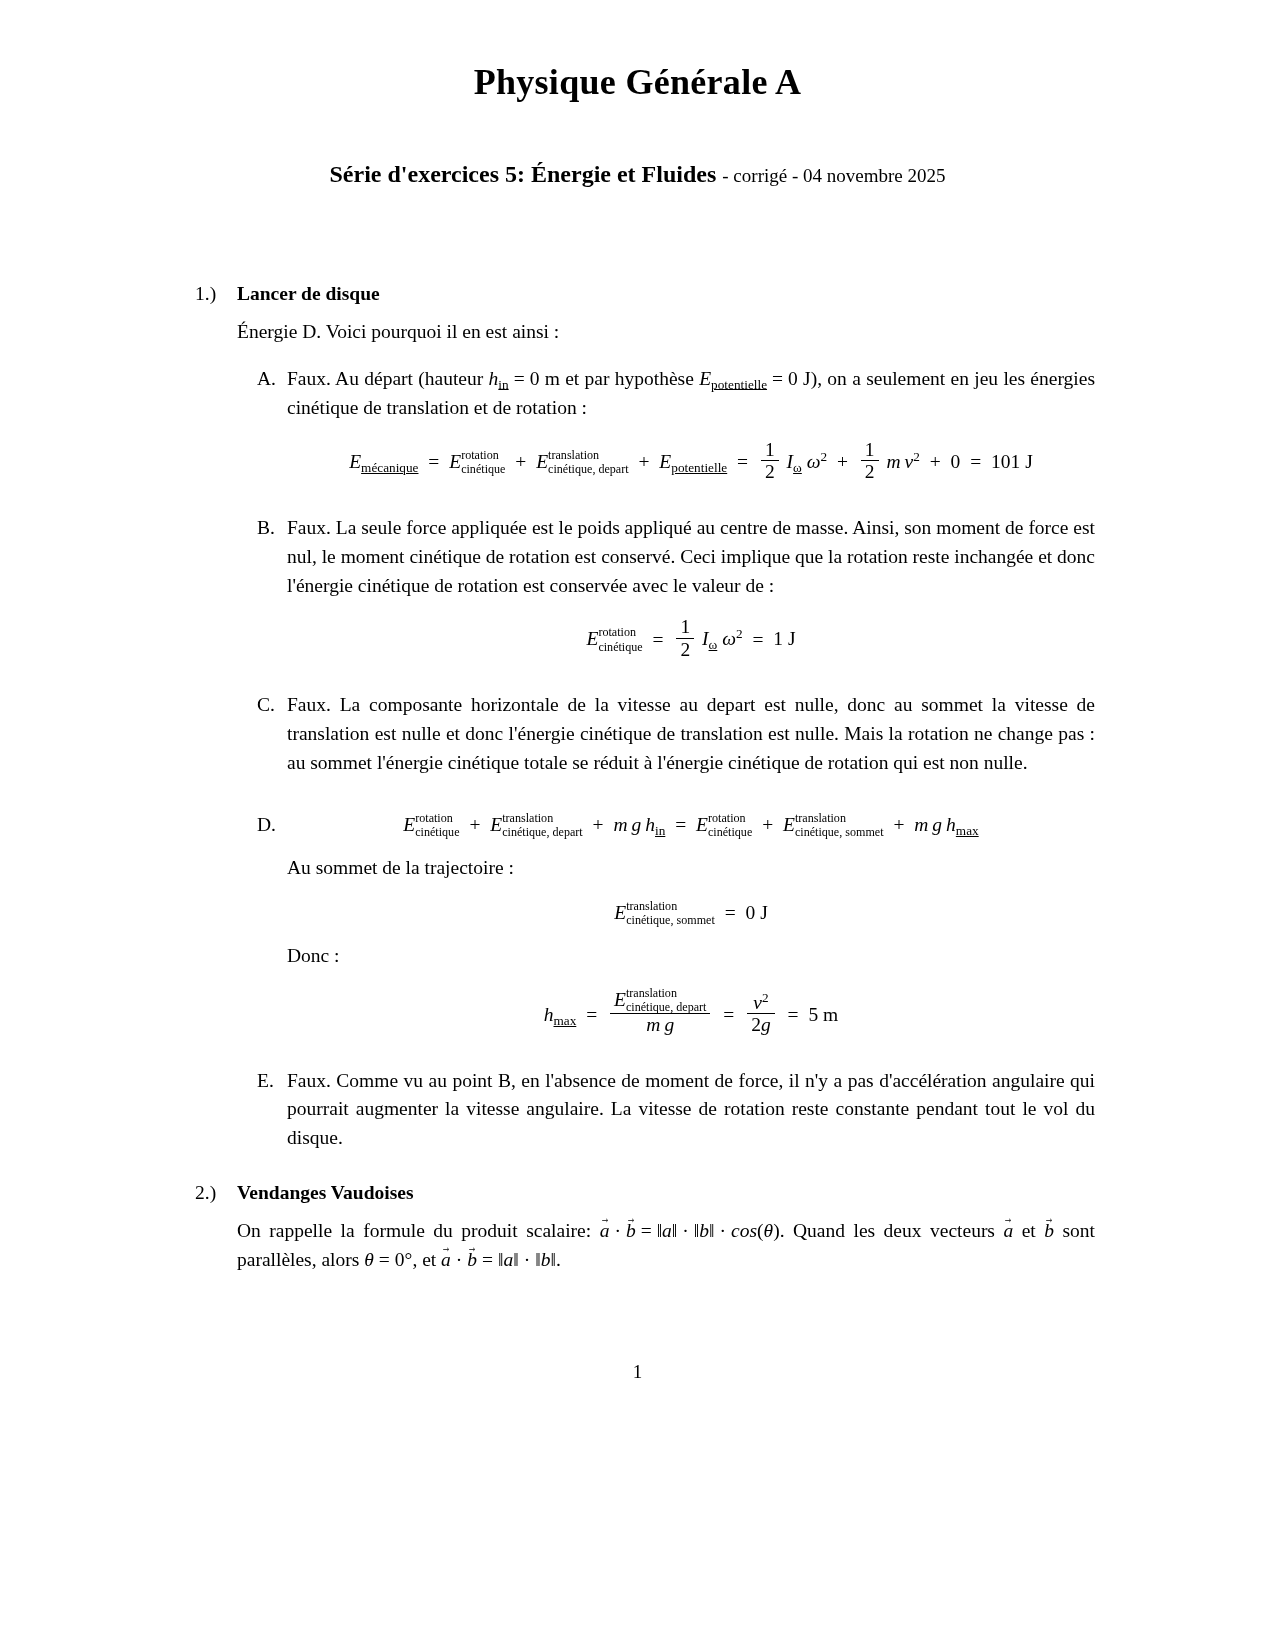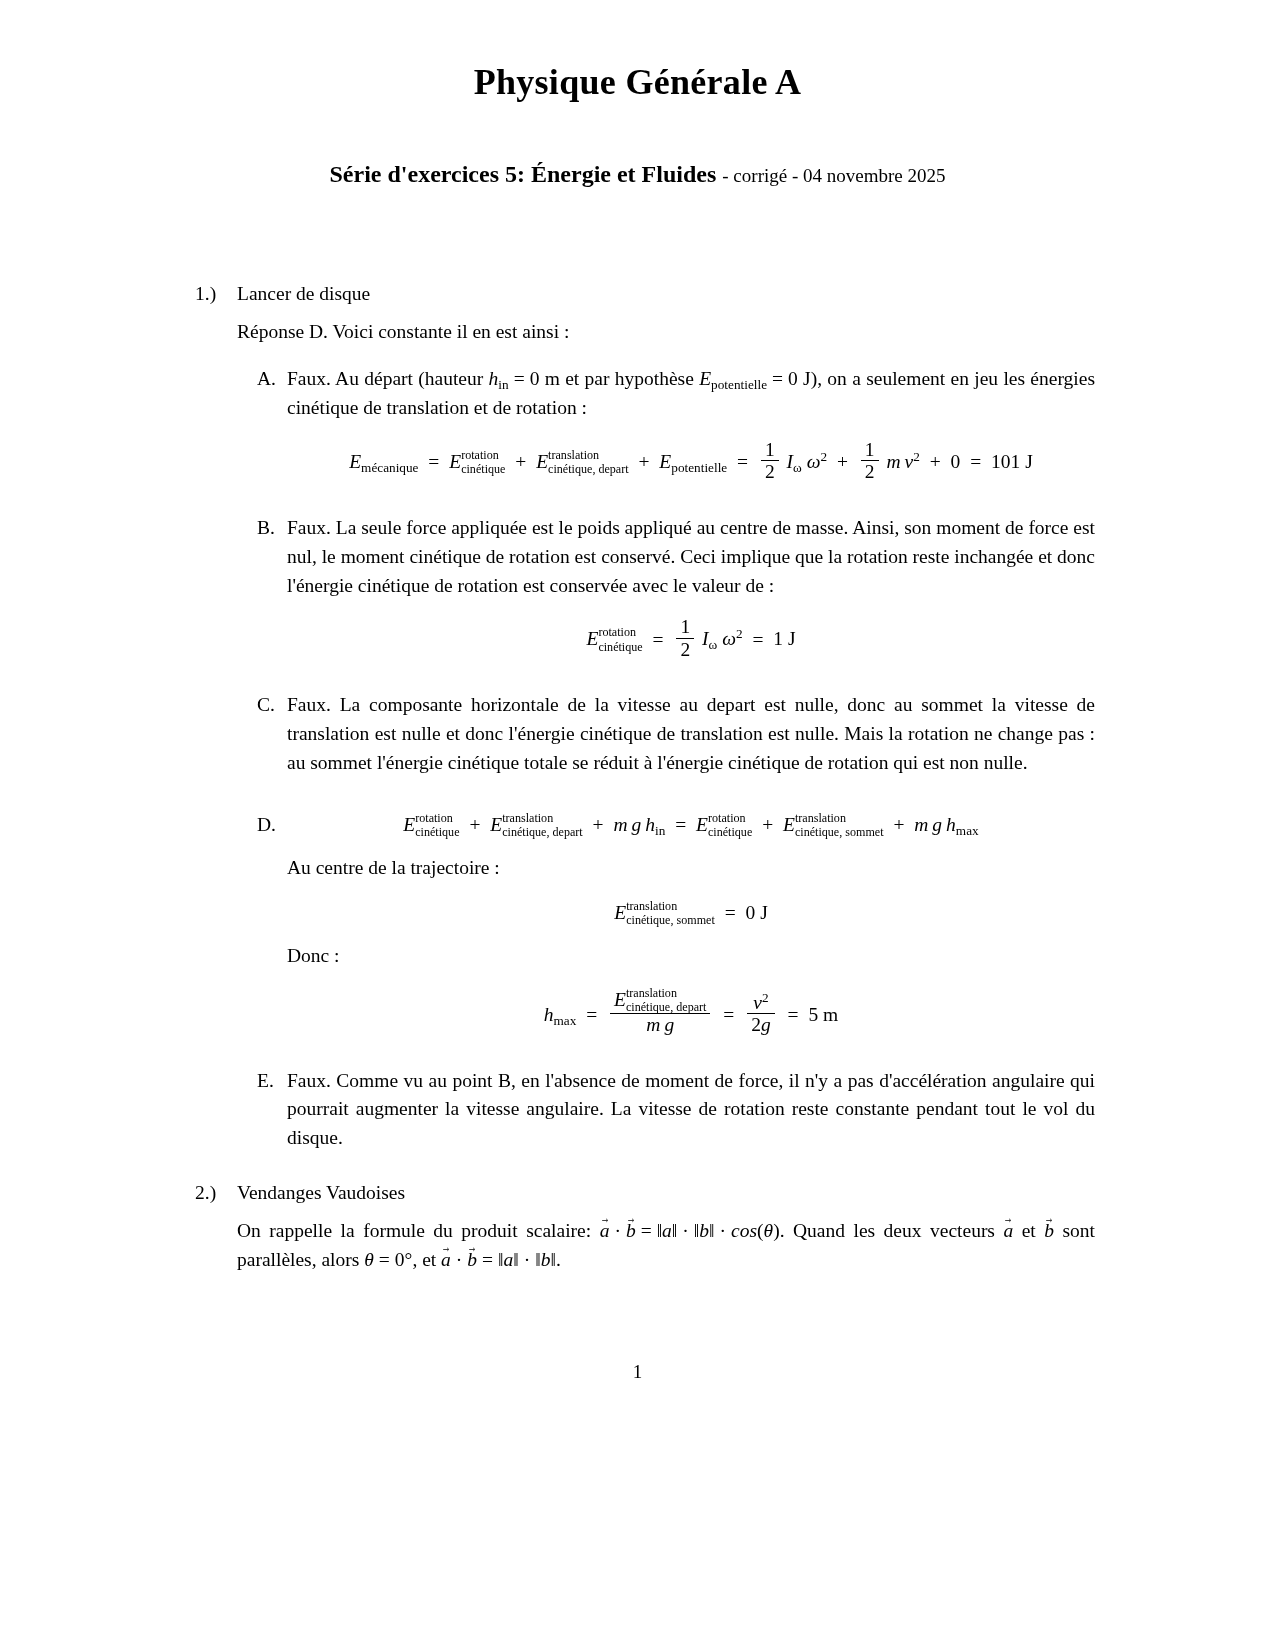--- a/index.html
+++ b/index.html
@@ -35,21 +35,21 @@
   .content { margin:92px 180px 0 195px; font-size:19.5px; line-height:1.48; }
 
   .problem { margin-top:0; }
   .problem + .problem { margin-top:26px; }
 
   .problem-head {
     display:flex;
     align-items:baseline;
   }
   .problem-num { width:42px; flex:0 0 42px; font-size:19.5px; }
-  .problem-title { font-weight:normal; font-size:19.5px; }
+  .problem-title { font-weight:bold; font-size:19.5px; }
 
   .intro { margin:9px 0 0 42px; text-align:justify; }
 
   .items { margin:18px 0 0 62px; }
   .item { display:flex; align-items:baseline; margin-top:17px; }
   .item-label { flex:0 0 30px; width:30px; }
   .item-body { flex:1 1 auto; text-align:justify; }
 
   .para { margin-top:12px; text-align:justify; }
   .tight { margin-top:10px; }
@@ -70,21 +70,21 @@
     display:inline-block;
     vertical-align:-0.42em;
     line-height:1;
     text-align:left;
     font-size:.62em;
     font-style:normal;
   }
   .ss .up   { display:block; margin-bottom:.18em; }
   .ss .down { display:block; }
   sup.p { font-size:.68em; font-style:normal; vertical-align:.52em; }
-  sub.p { font-size:.68em; font-style:normal; vertical-align:-.28em; }
+  sub.p { font-size:.68em; font-style:normal; vertical-align:-.28em;text-decoration:underline; }
 
   
   .frac {
     display:inline-block;
     vertical-align:-0.52em;
     text-align:center;
     font-size:1em;
     line-height:1.1;
     margin:0 3px;
   }
@@ -128,21 +128,21 @@
   </div>
 
   <div class="content">
 
     <div class="problem">
       <div class="problem-head">
         <span class="problem-num">1.)</span>
         <span class="problem-title">Lancer de disque</span>
       </div>
 
-      <div class="intro">Réponse D. Voici constante il en est ainsi :</div>
+      <div class="intro">Énergie D. Voici pourquoi il en est ainsi :</div>
 
       <div class="items">
 
         <div class="item">
           <span class="item-label">A.</span>
           <span class="item-body">
             <span>Faux. Au départ (hauteur </span><span class="eq-inline"><span class="m">h</span><sub class="p">in</sub><span class="op">=</span><span class="mr">0 m</span></span><span> et par hypothèse </span><span class="eq-inline"><span class="m">E</span><sub class="p">potentielle</sub><span class="op">=</span><span class="mr">0 J</span></span><span>), on a seulement en jeu les énergies cinétique de translation et de rotation :</span>
 
             <div class="eq">
               <span class="m">E</span><sub class="p">mécanique</sub>
@@ -199,21 +199,21 @@
               <span class="op">+</span>
               <span class="m">m</span><span class="unitsp"></span><span class="m">g</span><span class="unitsp"></span><span class="m">h</span><sub class="p">in</sub>
               <span class="op">=</span>
               <span class="m">E</span><span class="ss"><span class="up">rotation</span><span class="down">cinétique</span></span>
               <span class="op">+</span>
               <span class="m">E</span><span class="ss"><span class="up">translation</span><span class="down">cinétique, sommet</span></span>
               <span class="op">+</span>
               <span class="m">m</span><span class="unitsp"></span><span class="m">g</span><span class="unitsp"></span><span class="m">h</span><sub class="p">max</sub>
             </div>
 
-            <div class="para tight">Au centre de la trajectoire :</div>
+            <div class="para tight">Au sommet de la trajectoire :</div>
 
             <div class="eq">
               <span class="m">E</span><span class="ss"><span class="up">translation</span><span class="down">cinétique, sommet</span></span>
               <span class="op">=</span>
               <span class="mr">0 J</span>
             </div>
 
             <div class="para tight">Donc :</div>
 
             <div class="eq">

